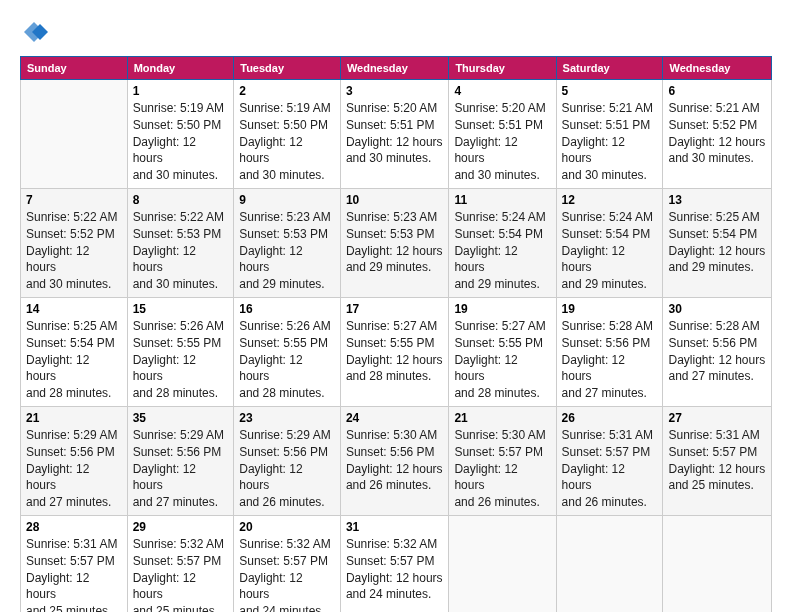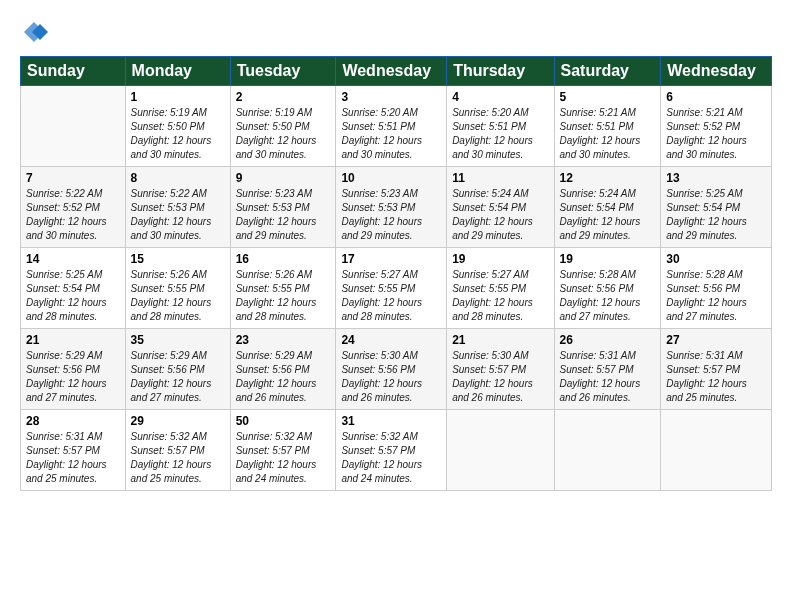--- a/index.html
+++ b/index.html
@@ -50,25 +50,25 @@
     .subtitle {
       font-size: 15px;
       color: #444;
     }
     table {
       width: 100%;
       border-collapse: collapse;
       font-size: 10.5px;
     }
     thead tr th {
-      background: #14532d;
+      background: #be185d;
       color: #fff;
       text-align: left;
       padding: 5px 6px;
-      font-size: 16px;
+      font-size: 11px;
       font-weight: bold;
       border: 1px solid #1a5fa8;
     }
     tbody tr td {
       border: 1px solid #ccc;
       vertical-align: top;
       padding: 4px 5px;
       width: 113px;
       height: 80px;
       background: #fff;
@@ -76,24 +76,23 @@
     tbody tr:nth-child(even) td {
       background: #f5f5f5;
     }
     .day-num {
       font-weight: bold;
       font-size: 12px;
       display: block;
       margin-bottom: 2px;
     }
     .day-info {
-      font-size: 10px;
+      font-size: 12px;
       color: #222;
       line-height: 1.4;
-      font-style: italic;
     }
     .empty-cell {
       background: #f9f9f9 !important;
     }
   </style>
 </head>
 <body>
 
 <div class="container">
   <div class="header">
@@ -333,21 +332,21 @@
 and 25 minutes.</div>
           </td>
           <td>
             <span class="day-num">29</span>
             <div class="day-info" style="white-space: pre-line;">Sunrise: 5:32 AM
 Sunset: 5:57 PM
 Daylight: 12 hours
 and 25 minutes.</div>
           </td>
           <td>
-            <span class="day-num">50</span>
+            <span class="day-num">20</span>
             <div class="day-info" style="white-space: pre-line;">Sunrise: 5:32 AM
 Sunset: 5:57 PM
 Daylight: 12 hours
 and 24 minutes.</div>
           </td>
           <td>
             <span class="day-num">31</span>
             <div class="day-info" style="white-space: pre-line;">Sunrise: 5:32 AM
 Sunset: 5:57 PM
 Daylight: 12 hours

